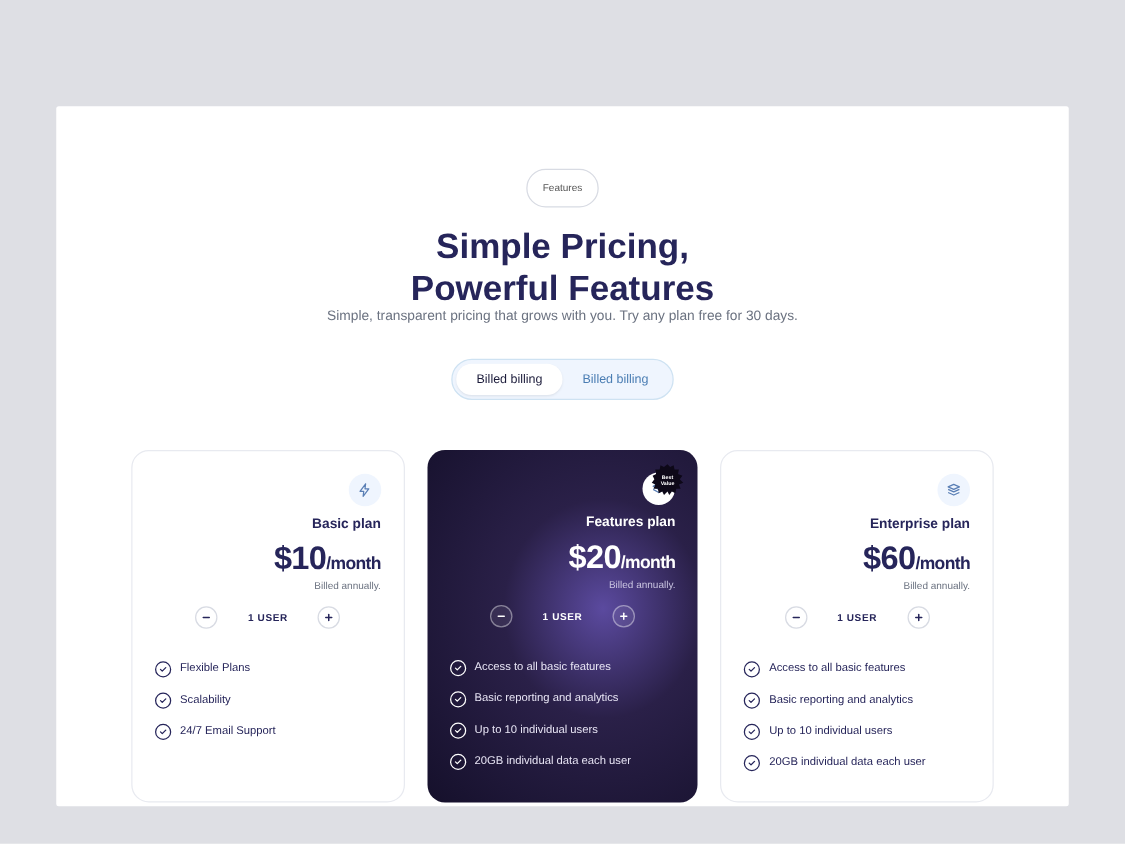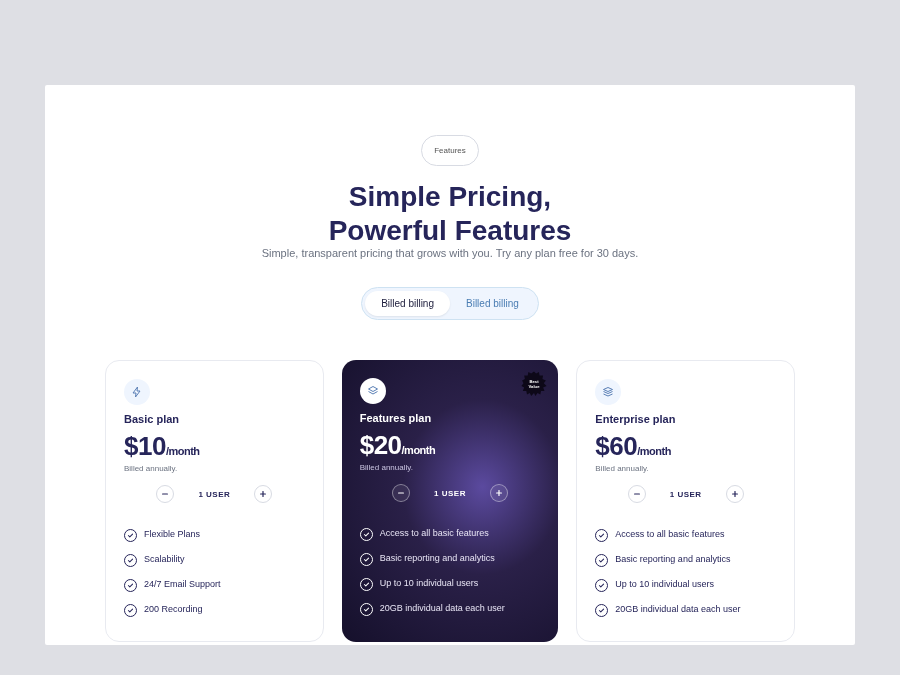--- a/index.html
+++ b/index.html
@@ -88,21 +88,21 @@
       color: #fff;
     }
     .best-value {
       position: absolute;
       top: 10px;
       right: 10px;
       width: 28px;
       height: 28px;
     }
     .plan-head {
-      text-align: left;
+      text-align: right;
     }
     .icon-circle {
       width: 26px;
       height: 26px;
       border-radius: 50%;
       display: inline-flex;
       align-items: center;
       justify-content: center;
       background: #EFF5FE;
       margin-bottom: 8px;
@@ -116,21 +116,21 @@
     }
     .card.dark .plan-name { color: #fff; }
     .price {
       font-size: 26px;
       font-weight: 700;
       letter-spacing: -0.5px;
       color: #26255A;
     }
     .card.dark .price { color: #fff; }
     .price .per {
-      font-size: 11px;
+      font-size: 14px;
       font-weight: 600;
     }
     .billed {
       font-size: 8px;
       margin-top: 2px;
       color: #6b7280;
     }
     .card.dark .billed { color: #c9c4e0; }
     .stepper {
       display: flex;
@@ -253,28 +253,20 @@
             </span>
             <span>Scalability</span>
           </li>
         <li>
             <span class="check">
               <svg width="7" height="7" viewBox="0 0 10 10">
                 <polyline points="2,5 4,7 8,3" fill="none" stroke="#26255A" stroke-width="1.5" stroke-linecap="round" stroke-linejoin="round"></polyline>
               </svg>
             </span>
             <span>24/7 Email Support</span>
-          </li>
-        <li>
-            <span class="check">
-              <svg width="7" height="7" viewBox="0 0 10 10">
-                <polyline points="2,5 4,7 8,3" fill="none" stroke="#26255A" stroke-width="1.5" stroke-linecap="round" stroke-linejoin="round"></polyline>
-              </svg>
-            </span>
-            <span>200 Recording</span>
           </li>
       </ul>
     </div>
 
     <div class="card dark">
       <div class="best-value">
         <svg viewBox="0 0 40 40">
             <path d="M20 2 L23 5 L27 3 L28 8 L33 8 L32 13 L37 15 L34 19 L38 23 L33 25 L35 30 L30 30 L29 35 L25 33 L22 37 L20 33 L16 37 L14 33 L10 35 L9 30 L4 30 L6 25 L2 23 L5 19 L3 15 L7 13 L6 8 L11 8 L12 3 L16 5 Z" fill="#0d0818"></path>
             <text x="20" y="19" fill="#fff" font-size="6" font-weight="700" text-anchor="middle">Best</text>
             <text x="20" y="26" fill="#fff" font-size="6" font-weight="700" text-anchor="middle">Value</text>

